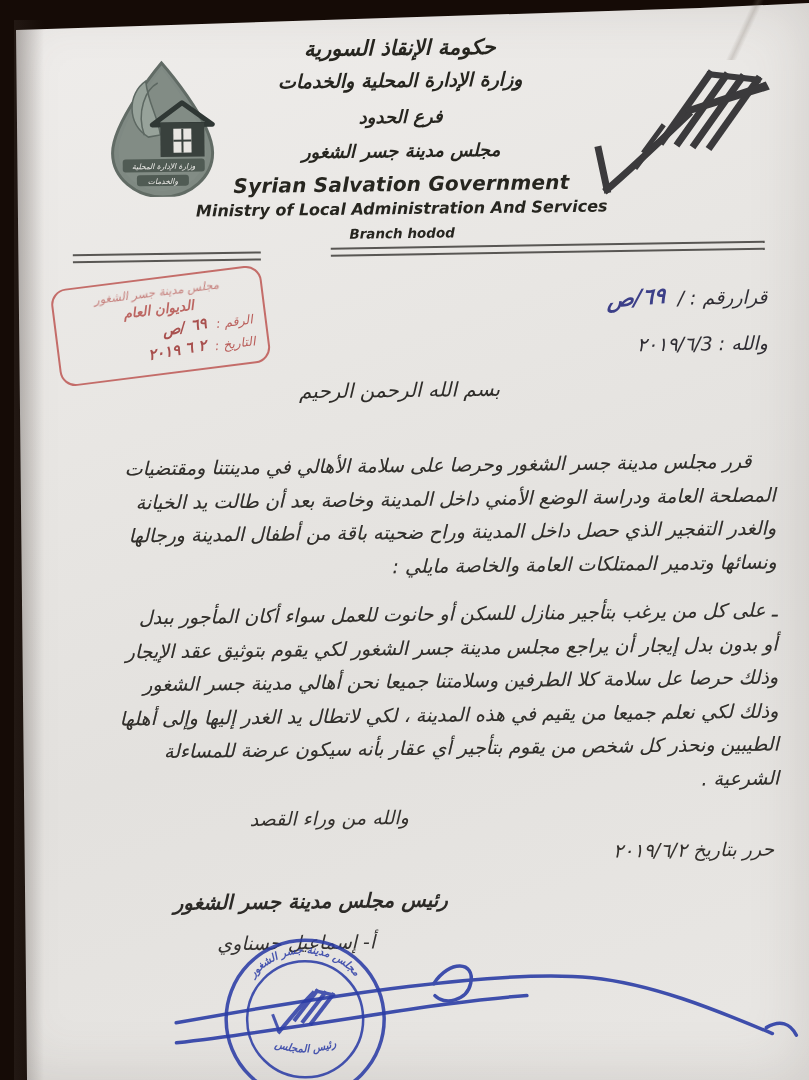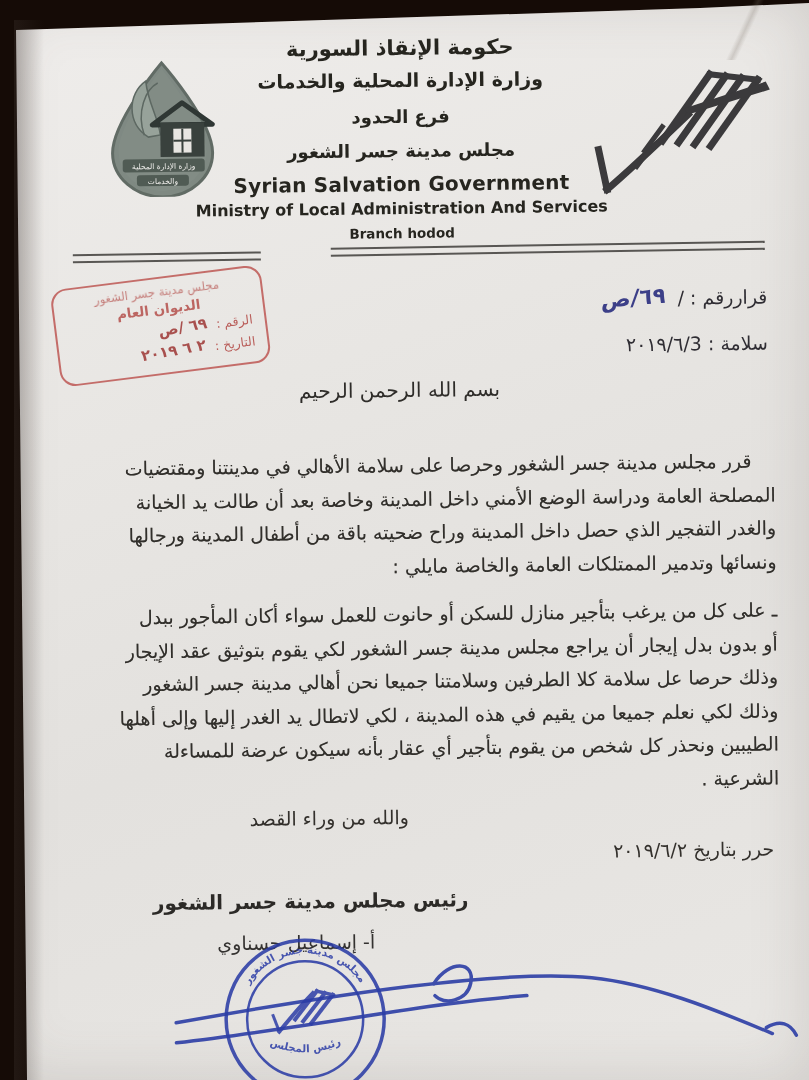--- a/index.html
+++ b/index.html
@@ -1,17 +1,17 @@
 <!DOCTYPE html>
 <html lang="ar"><head>
 <meta charset="utf-8">
 <style>
   html,body{margin:0;padding:0;width:809px;height:1080px;overflow:hidden;
     background:#150b06;font-family:"DejaVu Sans",sans-serif;}
-  #stage{position:relative;width:809px;height:1080px;}
+  #stage{position:relative;width:809px;height:1080px;font-style:italic;}
   #paper{position:absolute;inset:0;
     background:linear-gradient(160deg,#efedeb 0%,#e8e6e3 35%,#e3e1de 60%,#e9e7e4 100%);
     clip-path:polygon(16px 30px,700px 8px,809px 3px,809px 1080px,27px 1080px);
     box-shadow:inset 0 0 60px rgba(90,80,70,.18);}
   .shade-left{position:absolute;left:14px;top:20px;width:30px;height:1060px;
     background:linear-gradient(90deg,rgba(60,50,45,.35),rgba(60,50,45,0));pointer-events:none;}
   .crease{position:absolute;left:690px;top:0;width:110px;height:60px;
     background:linear-gradient(115deg,rgba(0,0,0,0) 46%,rgba(120,110,100,.25) 50%,rgba(0,0,0,0) 54%);}
   #content{position:absolute;inset:0;transform:rotate(-0.7deg);transform-origin:50% 40%;
     color:#33302c;}
@@ -113,21 +113,21 @@
 
     <div id="div-left" class="abs dline"></div>
     <div id="div-right" class="abs dline"></div>
 
     <div id="decision" class="abs">
       <div class="row">
         <span>قراررقم : /</span>
         <span class="handwrite">٦٩/ص</span>
       </div>
       <div class="row">
-        <span>سلامة :</span>
+        <span>والله :</span>
         <span>٢٠١٩/٦/3</span>
       </div>
     </div>
 
     <div id="red-stamp" class="abs">
       <div class="s1">مجلس مدينة جسر الشغور</div>
       <div class="s2">الديوان العام</div>
       <div class="srow">
         <span>الرقم :</span>
         <span class="sval">٦٩ /ص</span>

